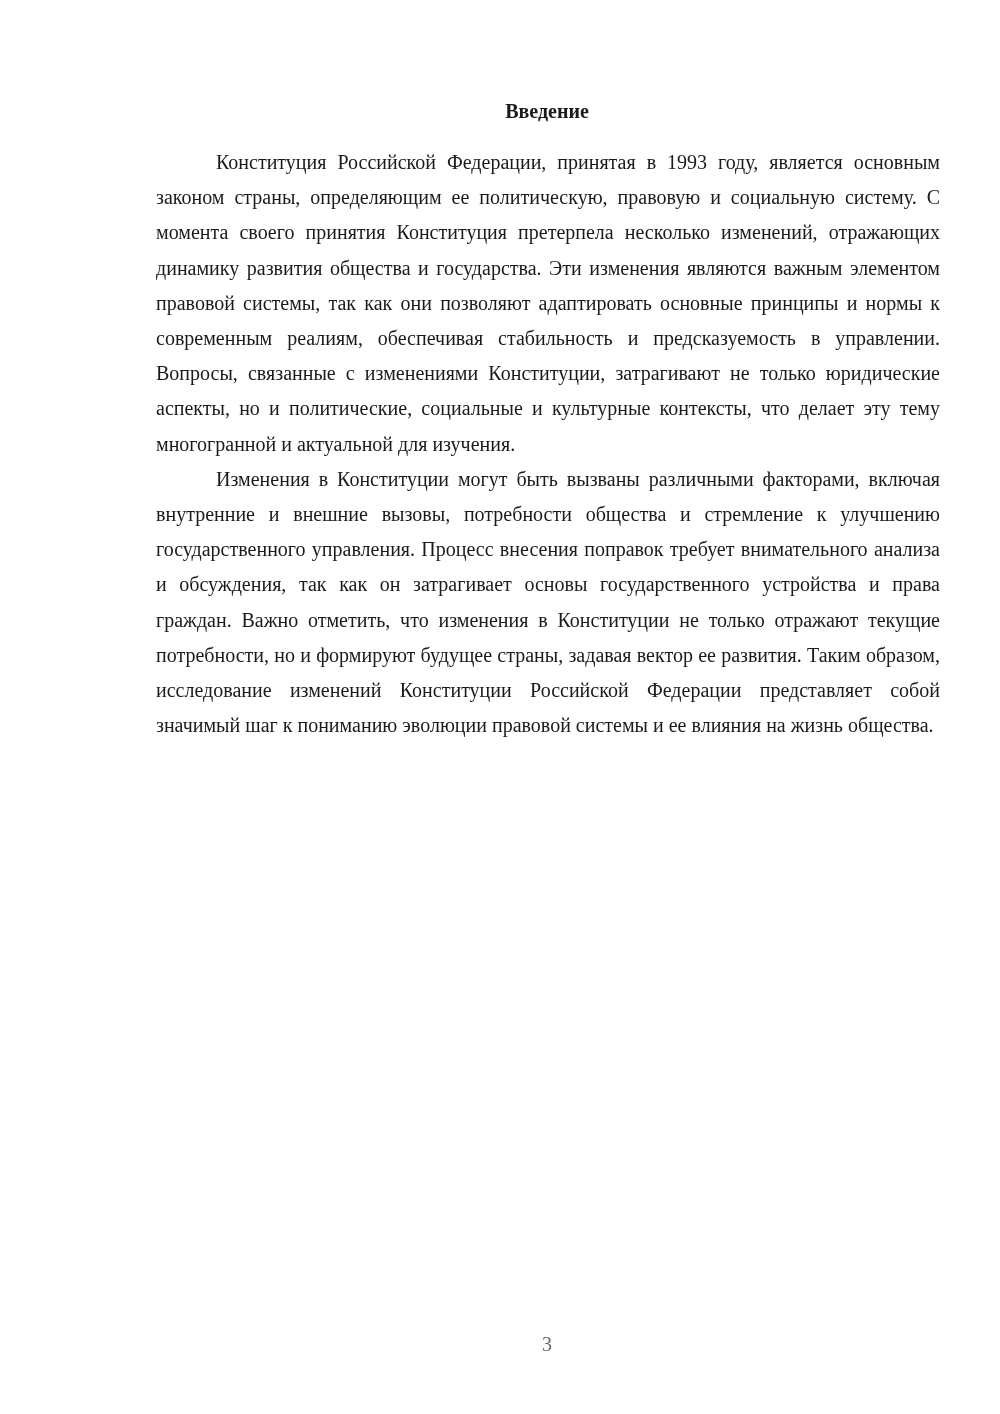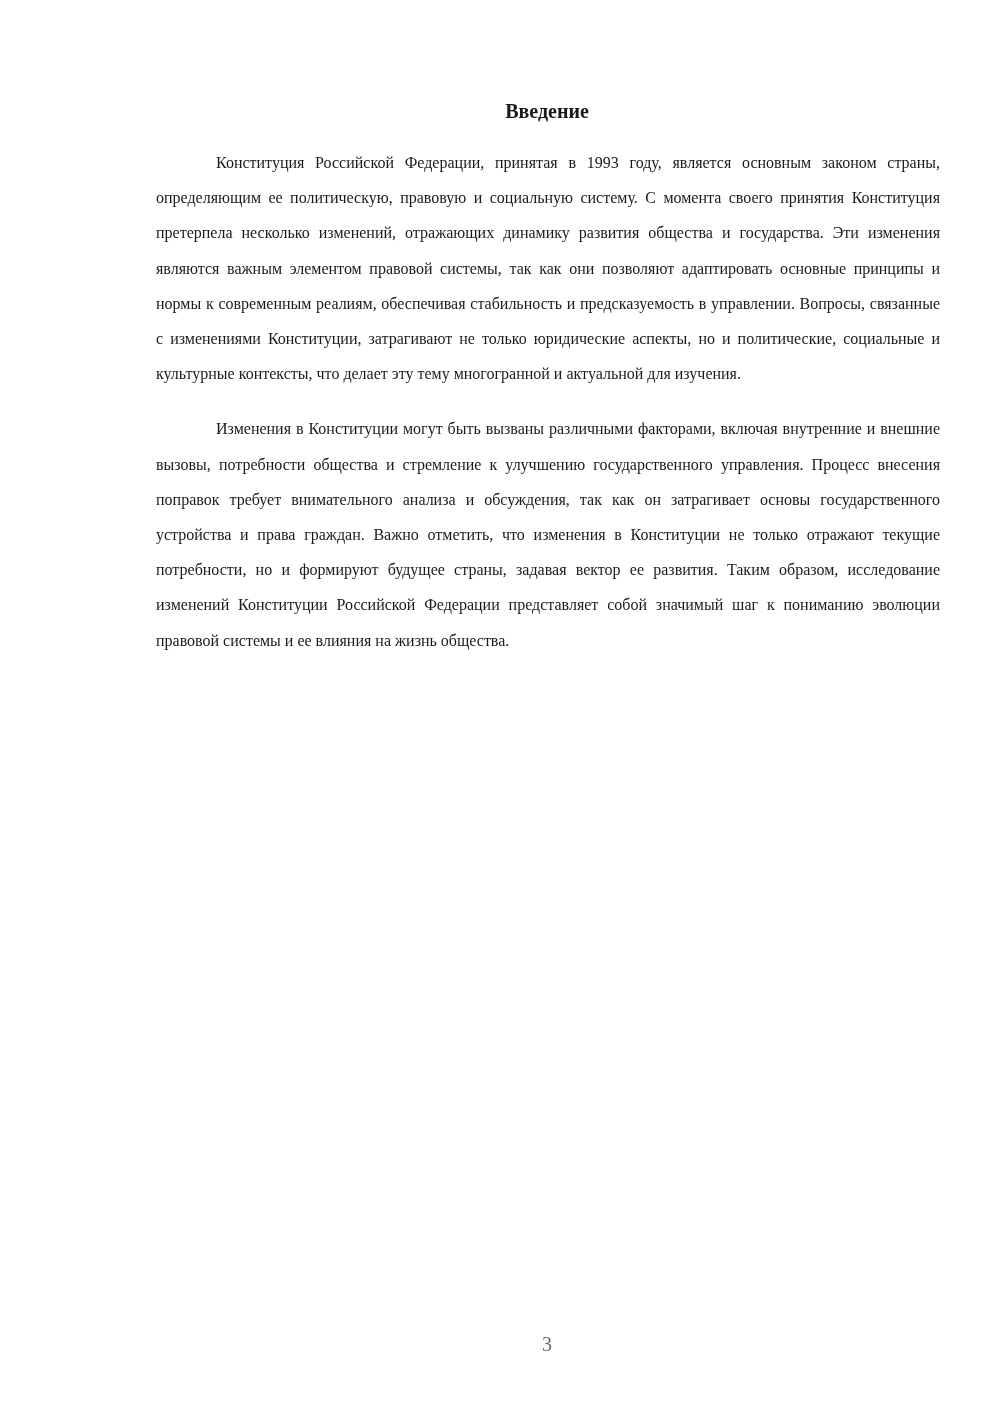--- a/index.html
+++ b/index.html
@@ -34,27 +34,26 @@
       margin: 0;
     }
     .body-text {
       position: absolute;
       left: 144px;
       width: 784px;
       top: 145px;
     }
     .para {
       margin: 0;
-      font-size: 16px;
+      font-size: 20px;
       line-height: 35.2px;
       text-align: justify;
       text-indent: 60px;
     }
     .para + .para {
-      margin-top: 20px;
     }
     .page-number {
       position: absolute;
       top: 1333px;
       left: 0;
       width: 1070px;
       text-align: center;
       font-size: 20px;
       color: #6a6a6a;
     }

